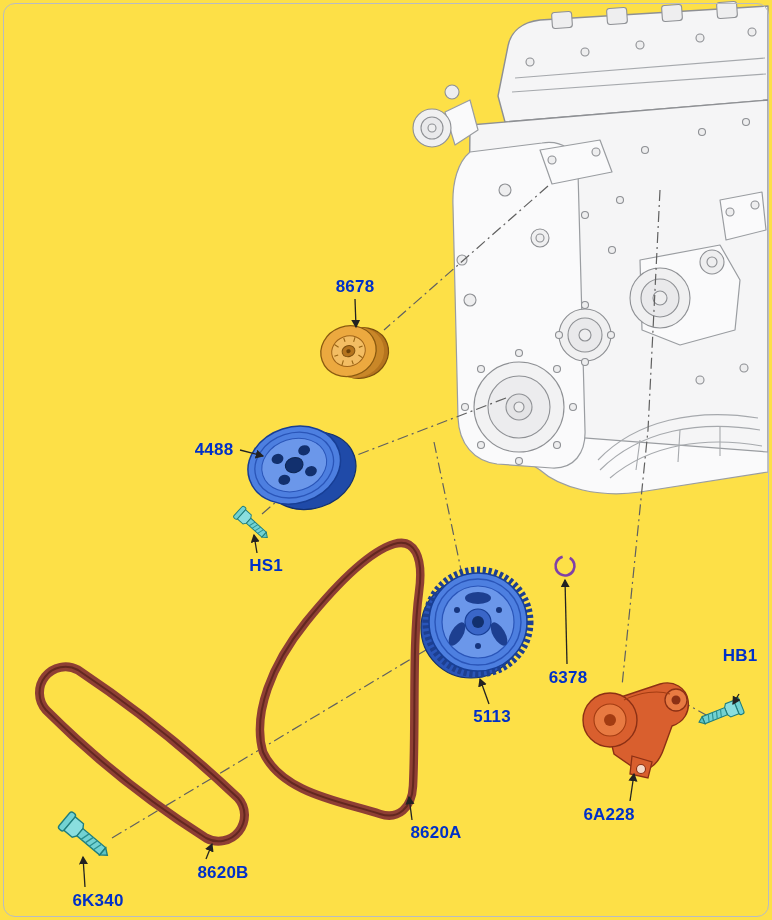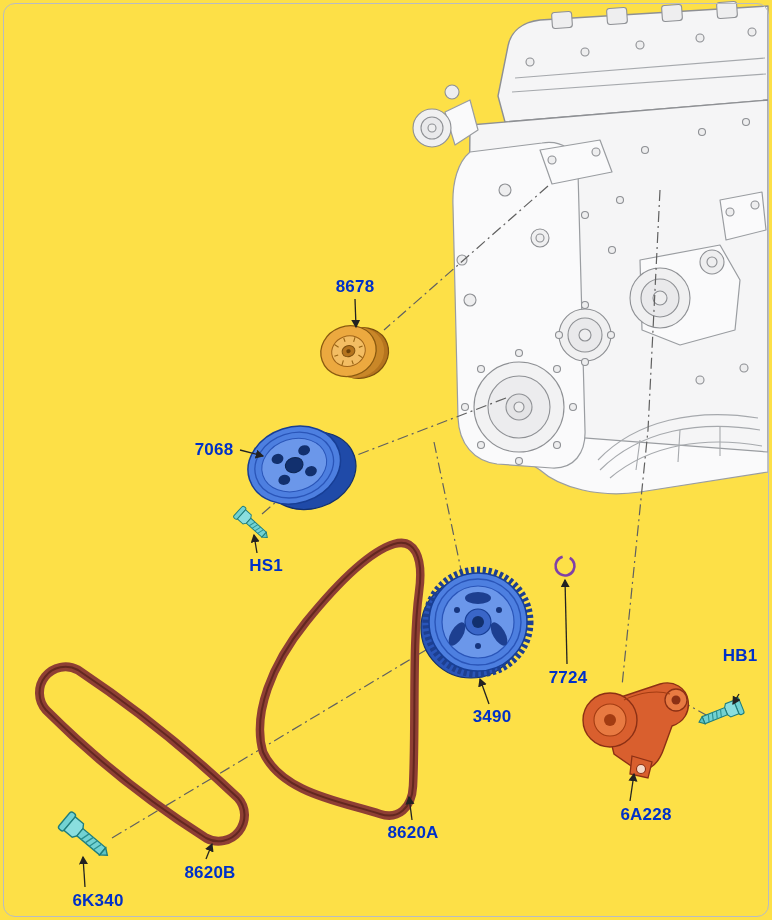--- a/index.html
+++ b/index.html
@@ -230,24 +230,24 @@
       <path class="lead" marker-end="url(#arr)" d="M567 664 L565 580"></path>
       <path class="lead" marker-end="url(#arr)" d="M739 694 L733 704"></path>
       <path class="lead" marker-end="url(#arr)" d="M630 801 L634 774"></path>
       <path class="lead" marker-end="url(#arr)" d="M412 820 L409 797"></path>
       <path class="lead" marker-end="url(#arr)" d="M206 859 L212 844"></path>
       <path class="lead" marker-end="url(#arr)" d="M85 887 L83 857"></path>
     </g>
   </svg>
 
   <div class="callout" style="left:355px;top:287px">8678</div>
-  <div class="callout" style="left:214px;top:450px">7068</div>
+  <div class="callout" style="left:214px;top:450px">4488</div>
   <div class="callout" style="left:266px;top:566px">HS1</div>
-  <div class="callout" style="left:492px;top:717px">3490</div>
-  <div class="callout" style="left:568px;top:678px">7724</div>
+  <div class="callout" style="left:492px;top:717px">5113</div>
+  <div class="callout" style="left:568px;top:678px">6378</div>
   <div class="callout" style="left:740px;top:656px">HB1</div>
-  <div class="callout" style="left:646px;top:815px">6A228</div>
-  <div class="callout" style="left:413px;top:833px">8620A</div>
-  <div class="callout" style="left:210px;top:873px">8620B</div>
+  <div class="callout" style="left:609px;top:815px">6A228</div>
+  <div class="callout" style="left:436px;top:833px">8620A</div>
+  <div class="callout" style="left:223px;top:873px">8620B</div>
   <div class="callout" style="left:98px;top:901px">6K340</div>
 
   <div class="frame"></div>
 </div>
 
 </body></html>

